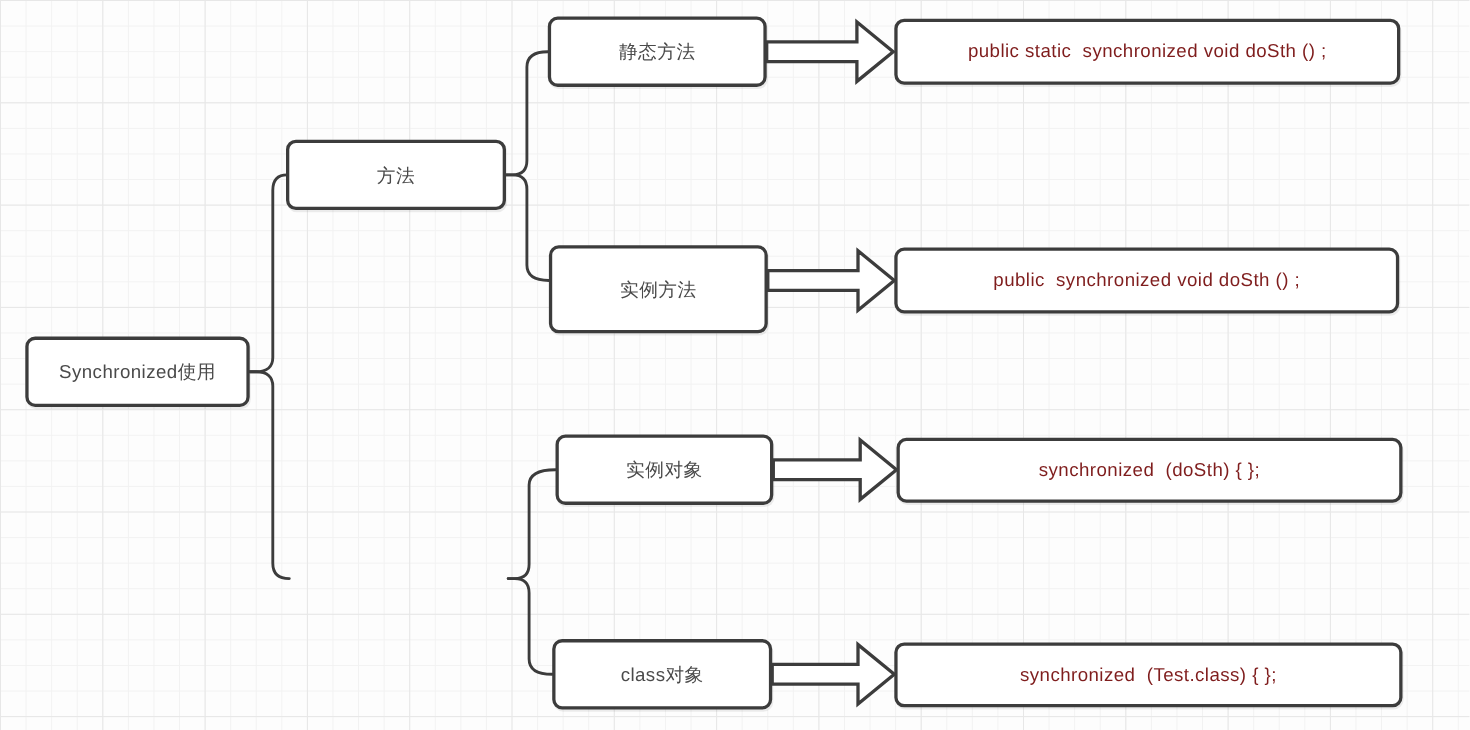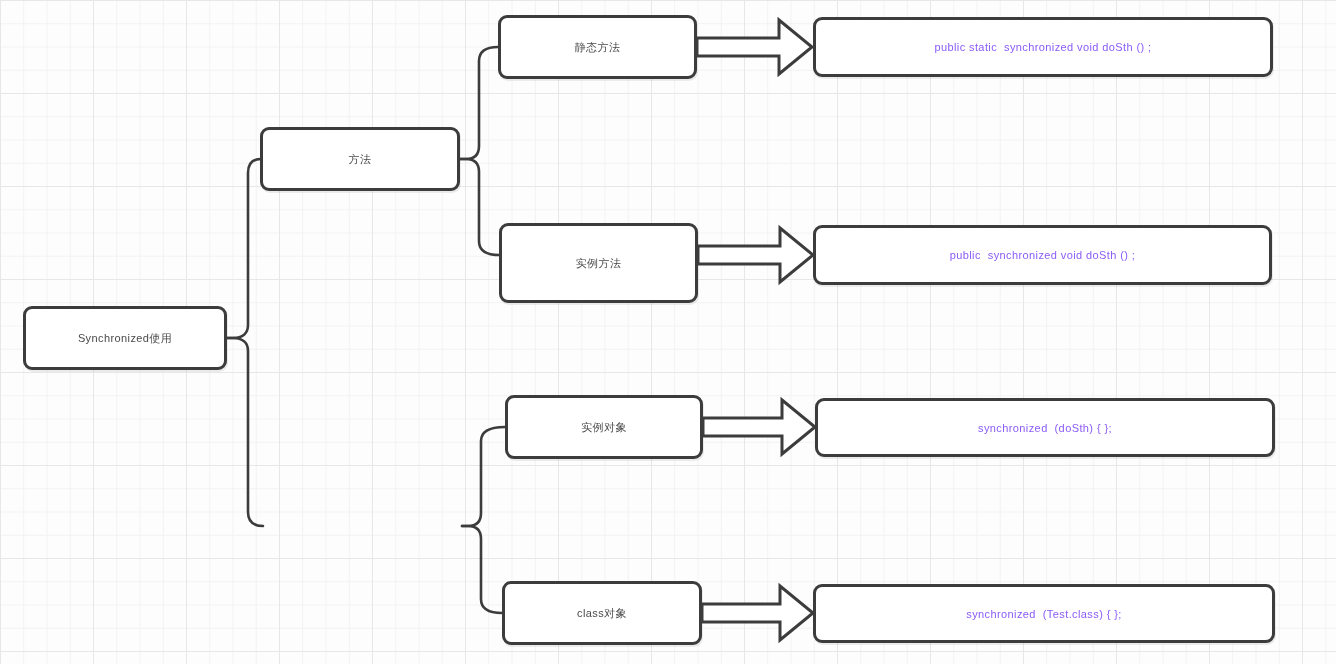--- a/index.html
+++ b/index.html
@@ -40,29 +40,29 @@
   }
   .node {
     position: absolute;
     background: #ffffff;
     border: 3px solid #3c3c3c;
     border-radius: 9px;
     display: flex;
     align-items: center;
     justify-content: center;
     color: #4a4a4a;
-    font-size: 11px;
+    font-size: 17px;
     box-shadow: 1px 2px 0 rgba(80,80,80,0.10);
   }
   .node span {
     white-space: pre;
     letter-spacing: 0.4px;
   }
   .code-node span {
-    color: #8b5cf6;
+    color: #7f1d1d;
   }
 </style>
 </head>
 <body>
 
 <div class="canvas">
 
   <svg class="links">
 
     <path d="M 227 338 L 233 338 C 243 338 248 333 248 325 L 248 173 Q 248 159 261 159"></path>

